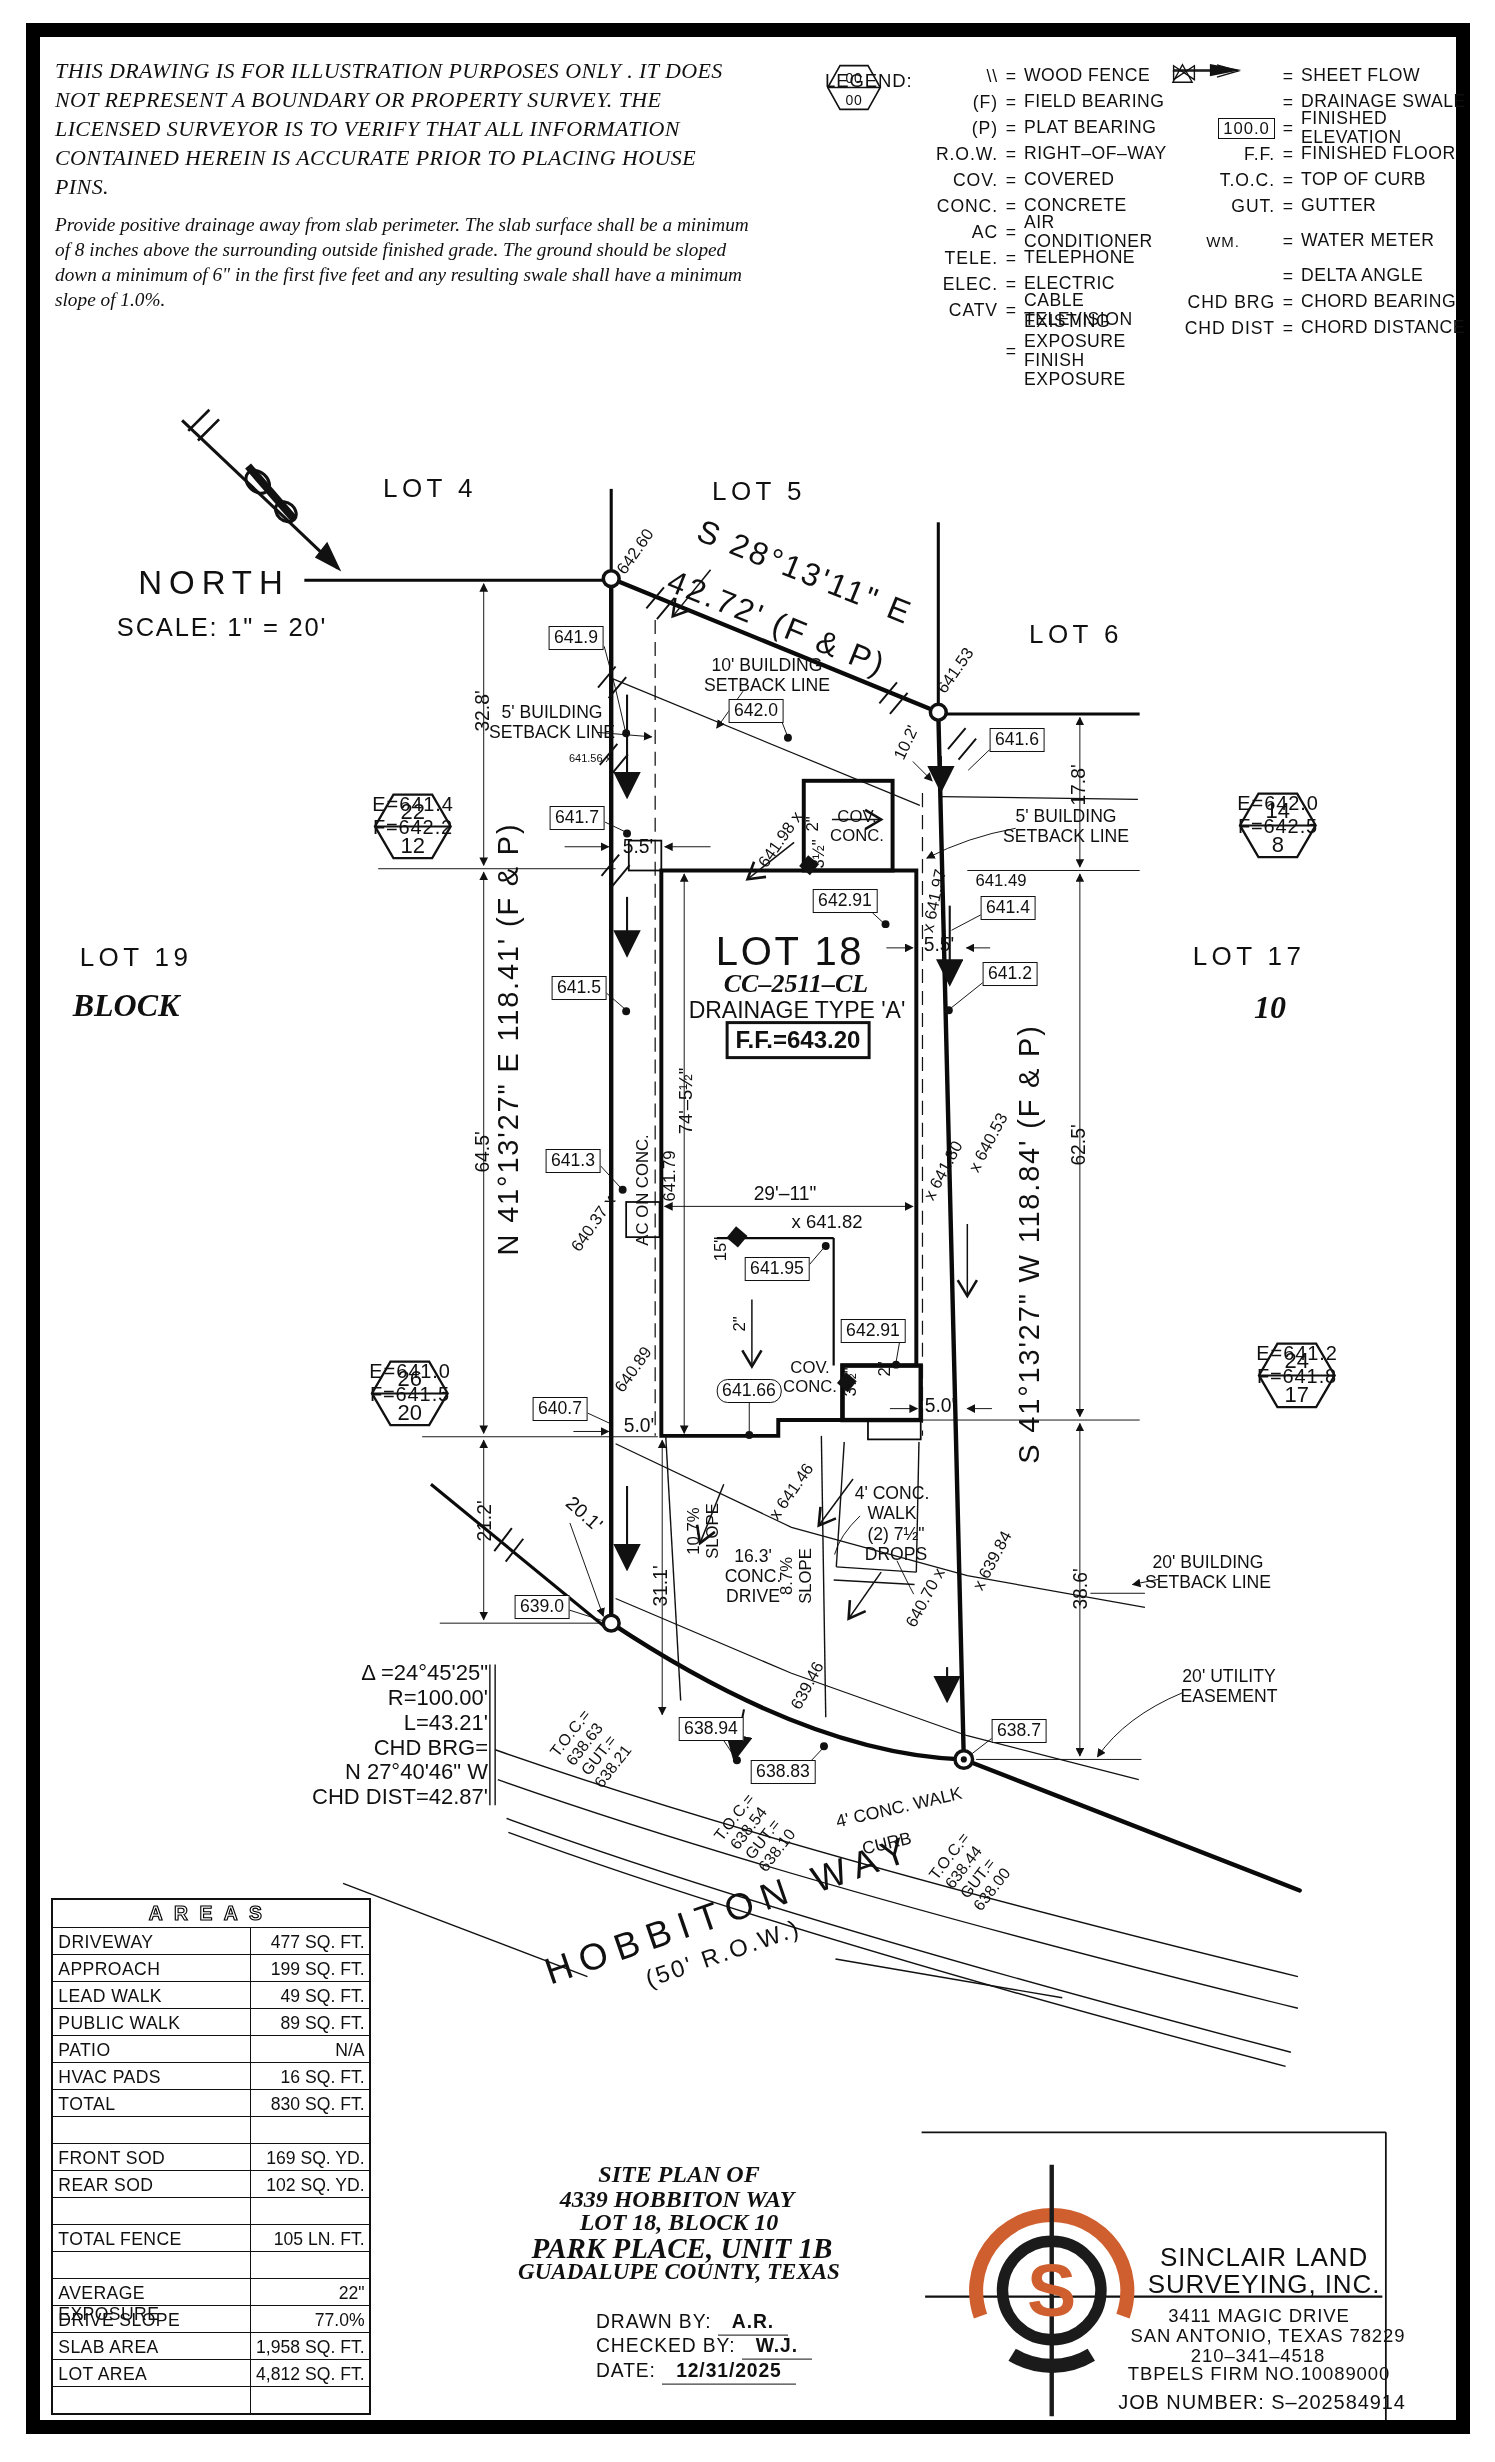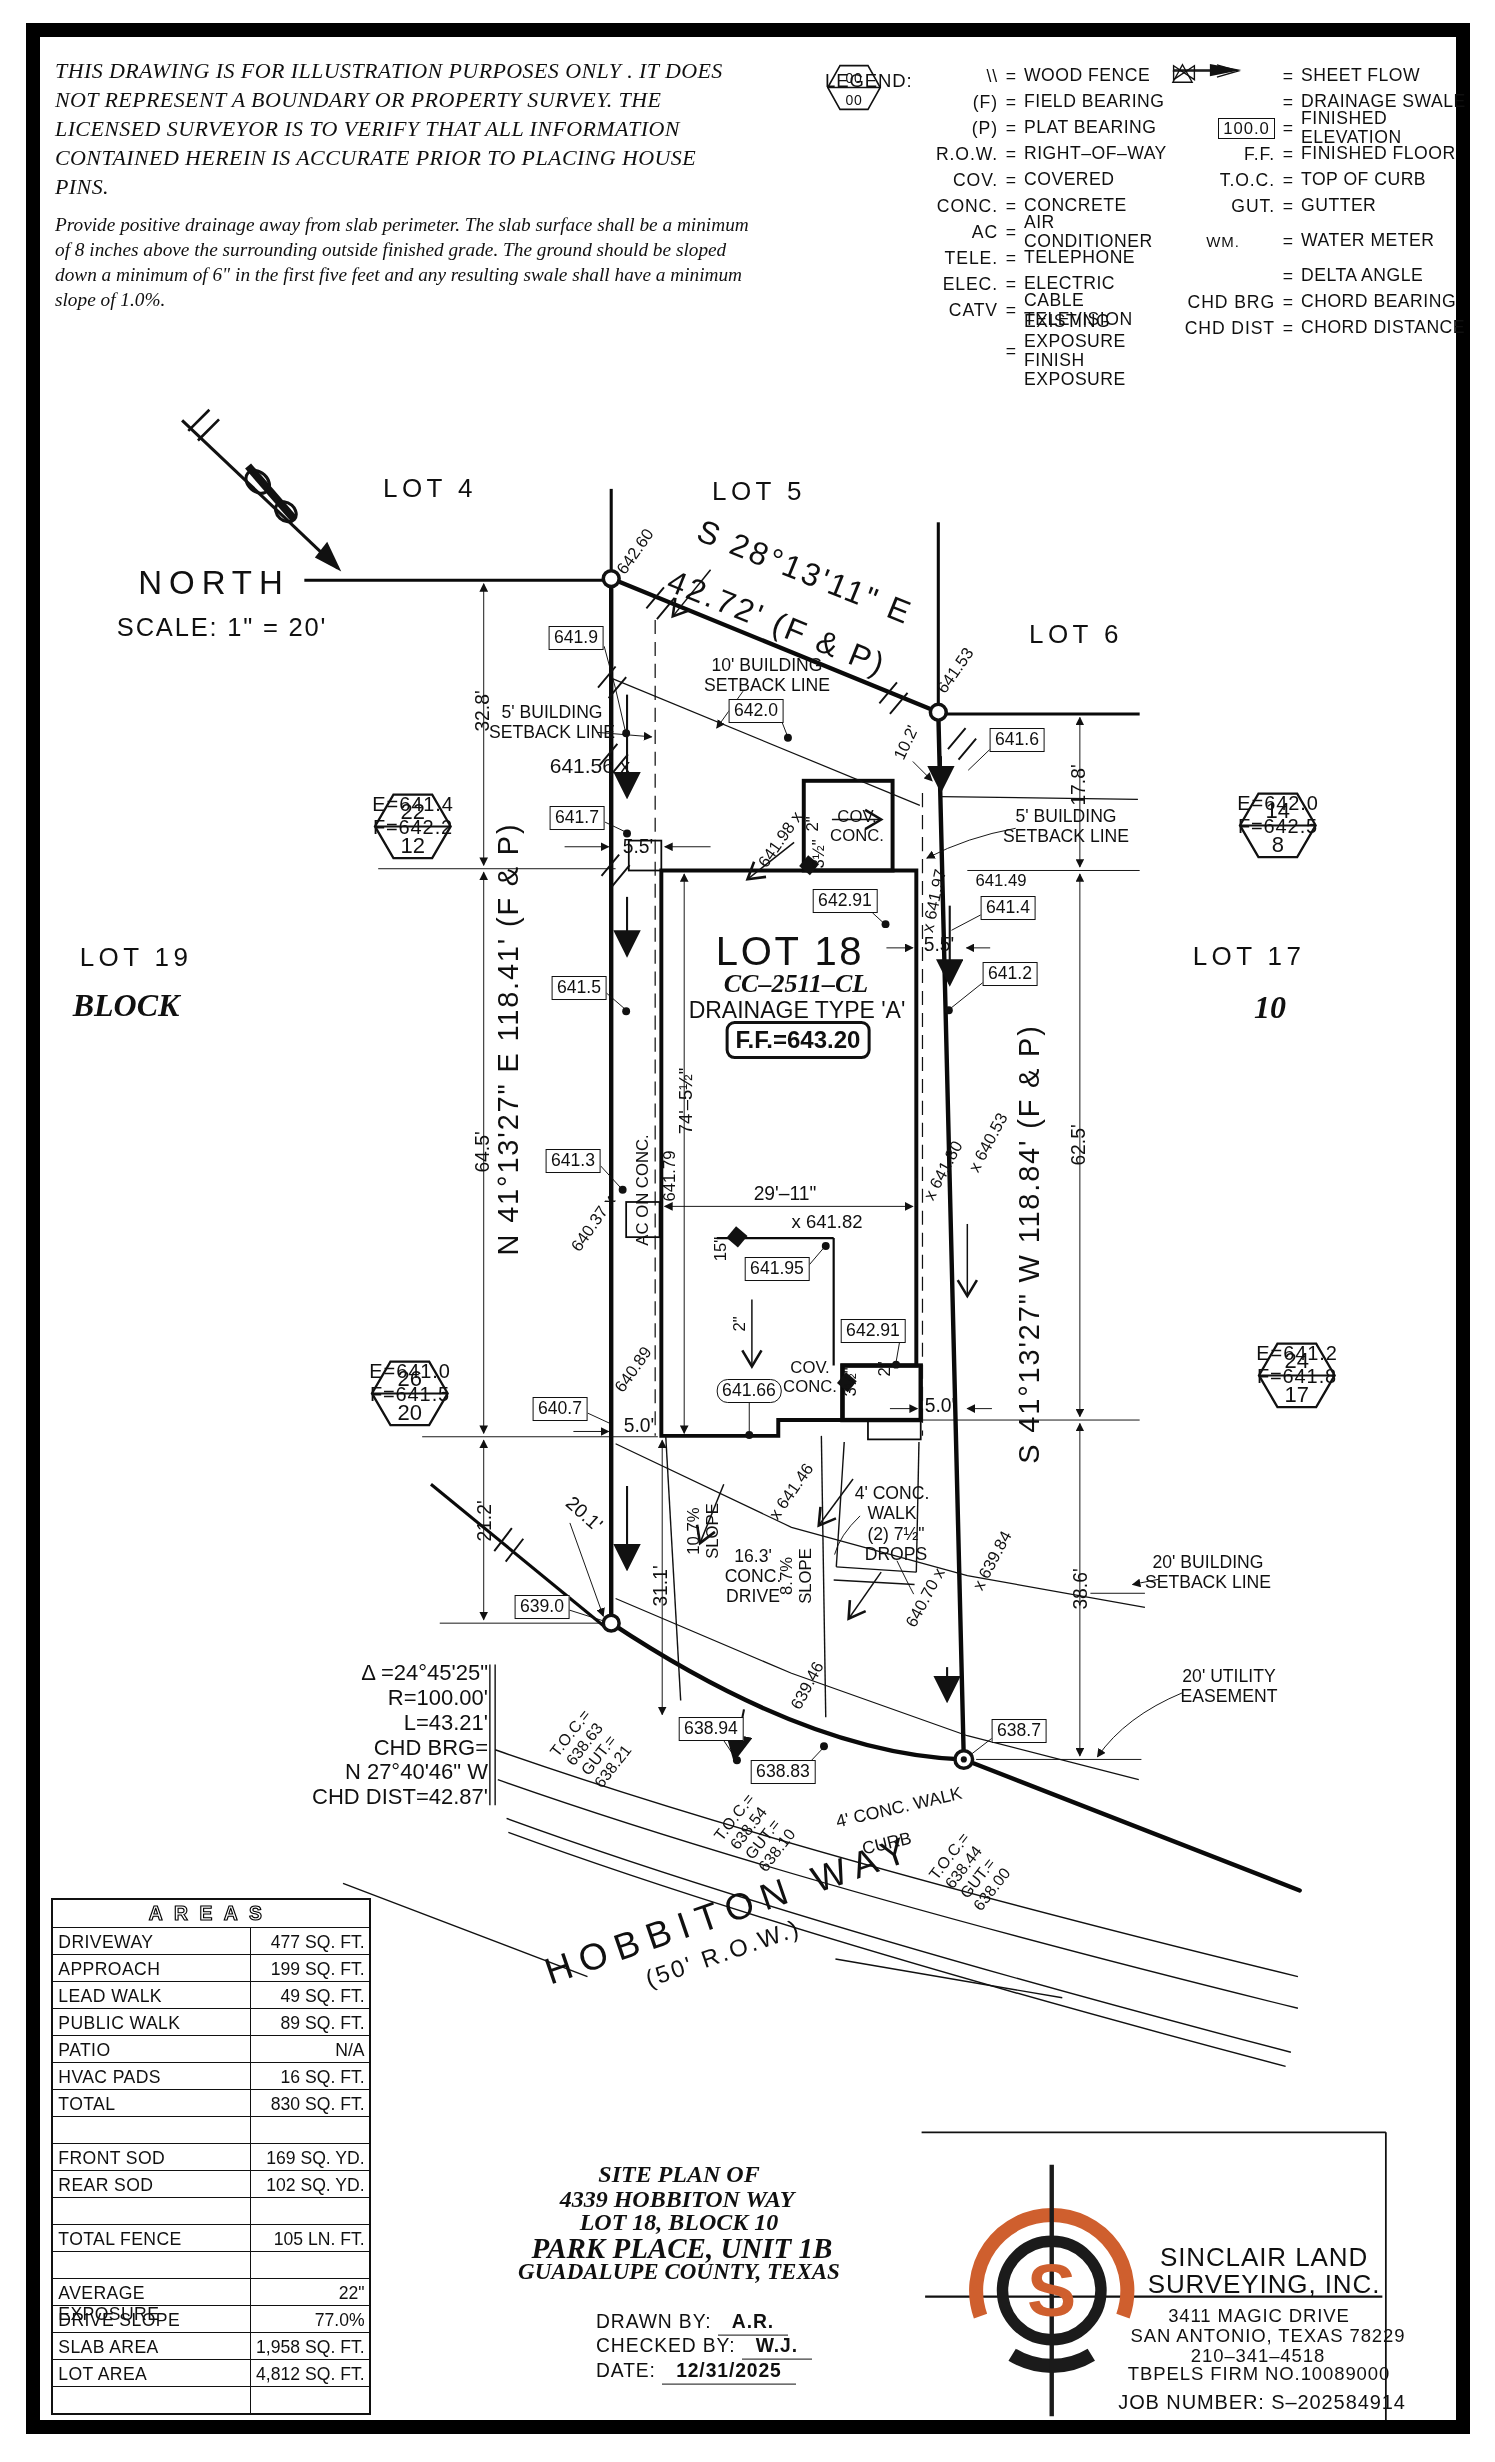--- a/index.html
+++ b/index.html
@@ -19,21 +19,21 @@
   .lrow{display:flex;align-items:center;height:26px;}
   .lsym{width:104px;text-align:right;font-size:17.6px;letter-spacing:0.9px;flex:none;}
   .leq{width:26px;text-align:center;font-size:17.6px;flex:none;}
   .ldesc{font-size:17.6px;letter-spacing:0.5px;white-space:pre-line;line-height:1.1;}
   .mini-box{border:1.8px solid #111;padding:0 4.4px;font-size:16.7px;}
   #legend-title{position:absolute;left:825px;top:70px;font-size:18.5px;letter-spacing:0.9px;}
   #legend-left .lrow{padding-left:69px;}
   
   .lab{position:absolute;white-space:pre-line;text-align:center;line-height:1.13;transform-origin:center;}
   .ebox{border:1.8px solid #111;background:#fff;padding:0 4.4px;line-height:1.25;white-space:nowrap;}
-  .fbox{border-width:3.5px;font-weight:bold;padding:0.9px 7px;border-radius:9px;}
+  .fbox{border-width:3.5px;font-weight:bold;padding:0.9px 7px;}
   .serif-bi{font-family:"Liberation Serif",serif;font-style:italic;font-weight:bold;}
   .hexm{position:absolute;transform:translate(-50%,-48%);text-align:center;}
   .hexm .ef{font-size:20px;letter-spacing:0.9px;line-height:1.18;margin-top:0.9px;text-align:center;}
   .hx{font:25px "Liberation Sans",sans-serif;fill:#111;text-anchor:middle;}
   
   #areas{position:absolute;left:51px;top:1898px;width:316px;border:2.6px solid #111;background:#fff;}
   #areas .hd{height:27px;border-bottom:1.8px solid #111;text-align:center;font-size:19.3px;letter-spacing:11.4px;
              line-height:27px;font-weight:bold;color:#fff;-webkit-text-stroke:1.1px #000;text-shadow:0 0 0.9px #000;}
   .trow{display:flex;height:26px;border-bottom:1.3px solid #111;font-size:17.6px;}
   .trow:last-child{border-bottom:none;}
@@ -477,21 +477,21 @@
       <div class="lab" style="left: 730px; top: 1910px; font-size: 37px; letter-spacing: 8.8px; transform: translate(-50%, -50%) rotate(-19deg);">HOBBITON WAY</div>
       <div class="lab" style="left: 723px; top: 1953px; font-size: 24px; letter-spacing: 2.6px; transform: translate(-50%, -50%) rotate(-19deg);">(50' R.O.W.)</div>
       <div class="lab" style="left: 400px; top: 1736px; font-size: 22px; text-align: right; transform: translate(-50%, -50%) rotate(0deg);">Δ =24°45'25"
 R=100.00'
 L=43.21'
 CHD BRG=
 N 27°40'46" W
 CHD DIST=42.87'</div>
       <div class="lab" style="left: 636px; top: 552px; font-size: 16.7px; transform: translate(-50%, -50%) rotate(-55deg);">642.60</div>
       <div class="lab" style="left: 956px; top: 671px; font-size: 16.7px; transform: translate(-50%, -50%) rotate(-55deg);">641.53</div>
-      <div class="lab" style="left: 590px; top: 758px; font-size: 21px; transform: translate(-50%, -50%) rotate(0deg); margin-top: 8px;">641.56 x</div>
+      <div class="lab" style="left: 590px; top: 758px; font-size: 11px; transform: translate(-50%, -50%) rotate(0deg);">641.56 x</div>
       <div class="lab" style="left: 1001px; top: 881px; font-size: 16.7px; transform: translate(-50%, -50%) rotate(0deg);">641.49</div>
       <div class="lab" style="left: 935px; top: 901px; font-size: 16.7px; transform: translate(-50%, -50%) rotate(-78deg);">x 641.97</div>
       <div class="lab" style="left: 781px; top: 840px; font-size: 16.7px; transform: translate(-50%, -50%) rotate(-55deg);">641.98 x</div>
       <div class="lab" style="left: 907px; top: 743px; font-size: 16.7px; transform: translate(-50%, -50%) rotate(-65deg);">10.2'</div>
       <div class="lab" style="left: 944px; top: 1171px; font-size: 16.7px; transform: translate(-50%, -50%) rotate(-62deg);">x 641.80</div>
       <div class="lab" style="left: 989px; top: 1143px; font-size: 16.7px; transform: translate(-50%, -50%) rotate(-62deg);">x 640.53</div>
       <div class="lab" style="left: 594px; top: 1224px; font-size: 16.7px; transform: translate(-50%, -50%) rotate(-55deg);">640.37 x</div>
       <div class="lab" style="left: 634px; top: 1370px; font-size: 16.7px; transform: translate(-50%, -50%) rotate(-55deg);">640.89</div>
       <div class="lab" style="left: 792px; top: 1492px; font-size: 16.7px; transform: translate(-50%, -50%) rotate(-55deg);">x 641.46</div>
       <div class="lab" style="left: 993px; top: 1561px; font-size: 16.7px; transform: translate(-50%, -50%) rotate(-62deg);">x 639.84</div>

